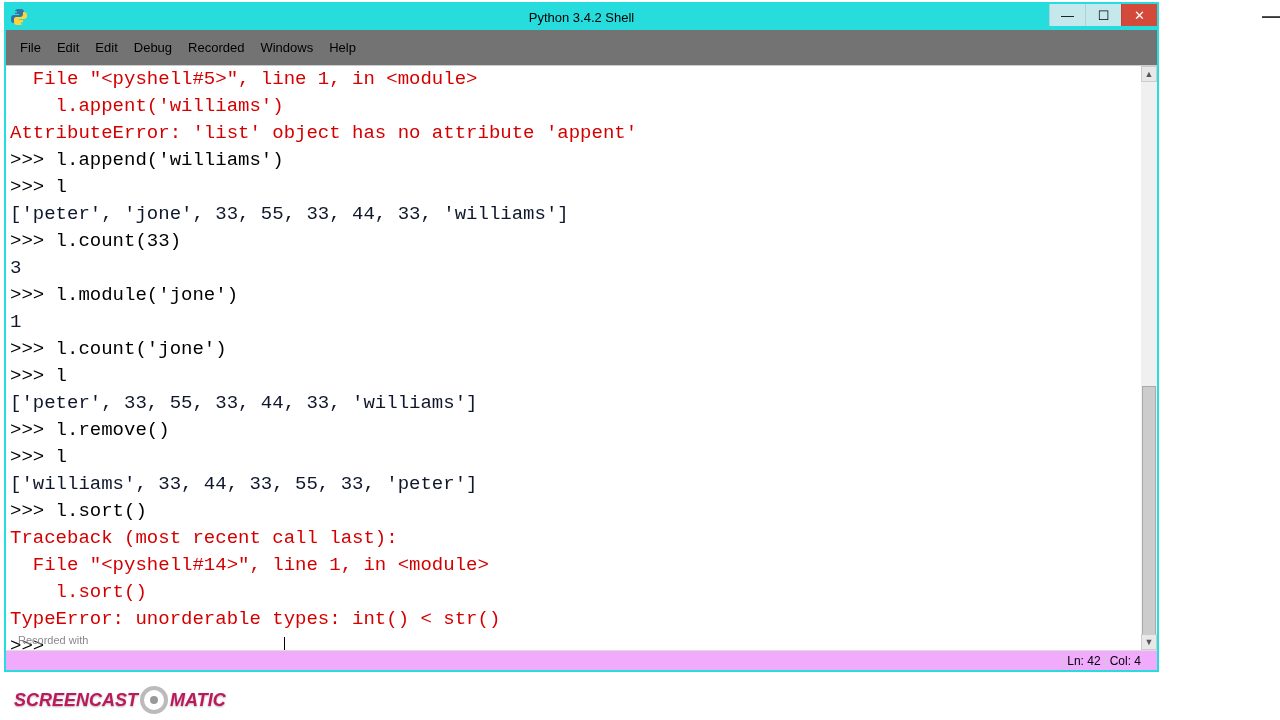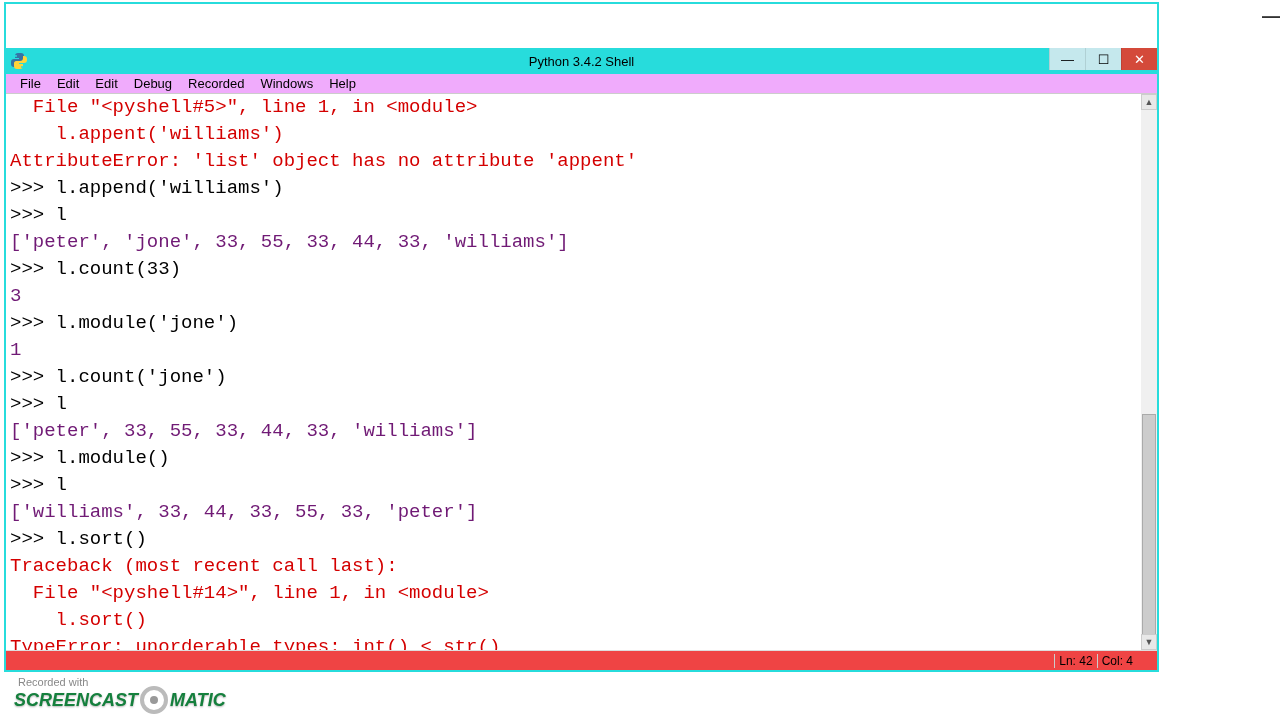--- a/index.html
+++ b/index.html
@@ -21,21 +21,20 @@
     background: #fff;
     display: flex;
     flex-direction: column;
   }
   .titlebar {
     height: 26px;
     background: #27dcdc;
     display: flex;
     align-items: center;
     position: relative;
-    margin-top: 44px;
   }
   .app-icon {
     width: 18px;
     height: 18px;
     margin-left: 4px;
     display: inline-flex;
     align-items: center;
     justify-content: center;
   }
   .title-text {
@@ -60,22 +59,22 @@
     justify-content: center;
     font-size: 13px;
     background: #a8c8d0;
     border-left: 1px solid rgba(0,0,0,0.1);
     cursor: pointer;
   }
   .win-btn.minimize { background: #c5e8ed; }
   .win-btn.maximize { background: #c5e8ed; }
   .win-btn.close { background: #d44a3a; color: #fff; }
   .menubar {
-    height: 20px;
-    background: #f0abfc;
+    height: 36px;
+    background: #737373;
     border-bottom: 1px solid #ccc;
     display: flex;
     align-items: center;
     padding-left: 6px;
     font-size: 13px;
   }
   .menubar span {
     padding: 2px 8px;
     cursor: pointer;
   }
@@ -116,34 +115,34 @@
   .scroll-arrow.down { position: absolute; bottom: 0; }
   .scroll-thumb {
     position: absolute;
     left: 1px;
     right: 1px;
     background: #ccc;
     border: 1px solid #aaa;
   }
   .statusbar {
     height: 20px;
-    background: #ef4444;
+    background: #f0abfc;
     border-top: 1px solid #ddd;
     display: flex;
     justify-content: flex-end;
     align-items: center;
     font-size: 12px;
-    padding-right: 20px;
+    padding-right: 12px;
   }
   .statusbar span {
     border-left: 1px solid #ccc;
     padding: 0 4px;
   }
   .red { color: #d40000; }
-  .blue { color: #701a75; }
+  .blue { color: #0f172a; }
   .cursor-mark {
     display: inline-block;
     width: 1px;
     height: 20px;
     background: #000;
     vertical-align: text-bottom;
     margin-left: 228px;
   }
   .watermark {
     position: absolute;
@@ -161,22 +160,23 @@
     margin-bottom: -2px;
     margin-left: 4px;
   }
   .watermark-main {
     display: flex;
     align-items: center;
     font-family: Arial, sans-serif;
     font-weight: bold;
     font-style: italic;
     font-size: 18px;
-    color: #15803d;
+    color: #be185d;
     text-shadow: 0 1px 2px rgba(0,0,0,0.3);
+    margin-top: 42px;
   }
   .watermark-circle {
     width: 28px;
     height: 28px;
     border: 4px solid #bbb;
     border-radius: 50%;
     margin: 0 2px;
     display: flex;
     align-items: center;
     justify-content: center;
@@ -235,21 +235,21 @@
 <span>&gt;&gt;&gt; </span><span>l.append('williams')</span>
 <span>&gt;&gt;&gt; </span><span>l</span>
 <span class="blue">['peter', 'jone', 33, 55, 33, 44, 33, 'williams']</span>
 <span>&gt;&gt;&gt; </span><span>l.count(33)</span>
 <span class="blue">3</span>
 <span>&gt;&gt;&gt; </span><span>l.module('jone')</span>
 <span class="blue">1</span>
 <span>&gt;&gt;&gt; </span><span>l.count('jone')</span>
 <span>&gt;&gt;&gt; </span><span>l</span>
 <span class="blue">['peter', 33, 55, 33, 44, 33, 'williams']</span>
-<span>&gt;&gt;&gt; </span><span>l.module()</span>
+<span>&gt;&gt;&gt; </span><span>l.remove()</span>
 <span>&gt;&gt;&gt; </span><span>l</span>
 <span class="blue">['williams', 33, 44, 33, 55, 33, 'peter']</span>
 <span>&gt;&gt;&gt; </span><span>l.sort()</span>
 <span class="red">Traceback (most recent call last):</span>
 <span class="red">  File "&lt;pyshell#14&gt;", line 1, in &lt;module&gt;</span>
 <span class="red">    l.sort()</span>
 <span class="red">TypeError: unorderable types: int() &lt; str()</span>
 <span>&gt;&gt;&gt; </span><span class="cursor-mark"></span></div>
     <div class="scrollbar-v">
       <div class="scroll-arrow up">▲</div>

